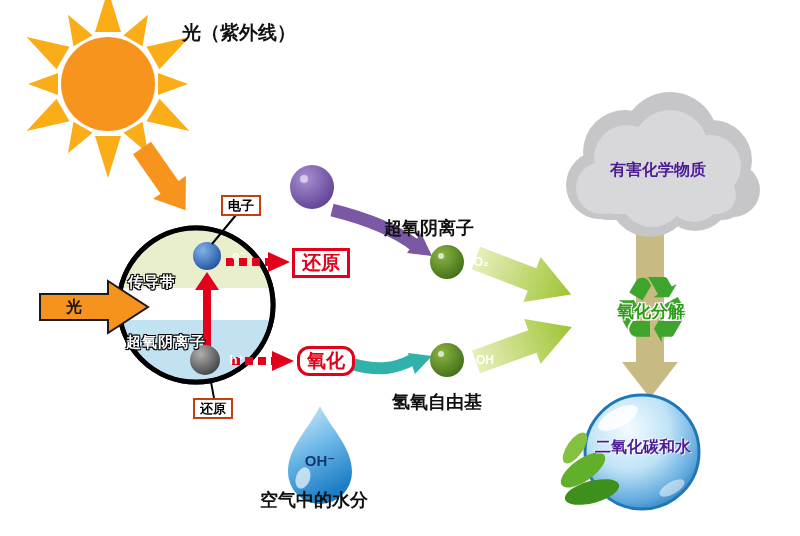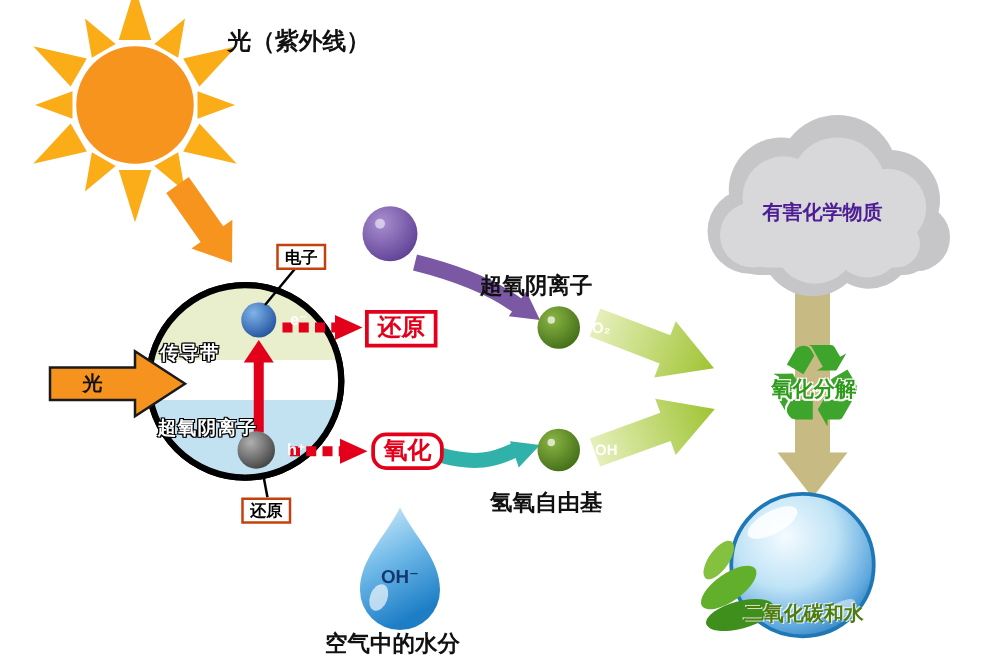--- a/index.html
+++ b/index.html
@@ -17,22 +17,22 @@
     font-size:19px;font-weight:bold;padding:1px 7px;line-height:22px;}
   .ball-lbl{position:absolute;color:#fff;font-weight:bold;text-align:center;padding-left:32px;}
   .recycle{position:absolute;left:604px;top:260px;width:96px;height:100px;line-height:100px;
     text-align:center;font-size:92px;color:#3DA52B;font-weight:normal;}
   .decompose{position:absolute;left:603px;top:300px;width:96px;text-align:center;
     font-size:17px;font-weight:bold;color:#2E9B1A;
     text-shadow:-1px -1px 0 #fff,1px -1px 0 #fff,-1px 1px 0 #fff,1px 1px 0 #fff;}
   .harmful{position:absolute;left:583px;top:160px;width:150px;text-align:center;
     font-size:16px;font-weight:bold;color:#4c1d95;}
   .products{position:absolute;left:576px;top:437px;width:134px;text-align:center;
-    font-size:16px;font-weight:bold;color:#4d7c0f;
-    text-shadow:-1px -1px 0 rgba(255,255,255,.75),1px 1px 0 rgba(255,255,255,.75);margin-top:44px;}
+    font-size:16px;font-weight:bold;color:#4c1d95;
+    text-shadow:-1px -1px 0 rgba(255,255,255,.75),1px 1px 0 rgba(255,255,255,.75);}
   .oh{position:absolute;left:294px;top:452px;width:52px;text-align:center;
     font-size:15px;font-weight:bold;color:#12386E;}
 </style>
 </head>
 <body>
 
 <div id="canvas">
 
 <svg id="gfx" width="800" height="536" viewBox="0 0 800 536">
   <defs>
@@ -213,20 +213,20 @@
 
 <div class="red-box" style="left:292px;top:248px;">还原</div>
 <div class="lbl title" style="left:384px;top:216px;">超氧阴离子</div>
 <div class="ball-lbl" style="left:425px;top:255px;width:44px;font-size:12px;">·O₂</div>
 
 <div class="red-box" style="left:297px;top:346px;border-radius:12px;">氧化</div>
 <div class="lbl title" style="left:392px;top:390px;">氢氧自由基</div>
 <div class="ball-lbl" style="left:429px;top:353px;width:44px;font-size:12px;">·OH</div>
 
 <div class="oh">OH⁻</div>
-<div class="lbl title" style="left:260px;top:503px;">空气中的水分</div>
+<div class="lbl title" style="left:260px;top:488px;">空气中的水分</div>
 
 <div class="harmful">有害化学物质</div>
 <div class="recycle">♻︎</div>
 <div class="decompose">氧化分解</div>
 <div class="products">二氧化碳和水</div>
 
 </div>
 
 </body></html>

